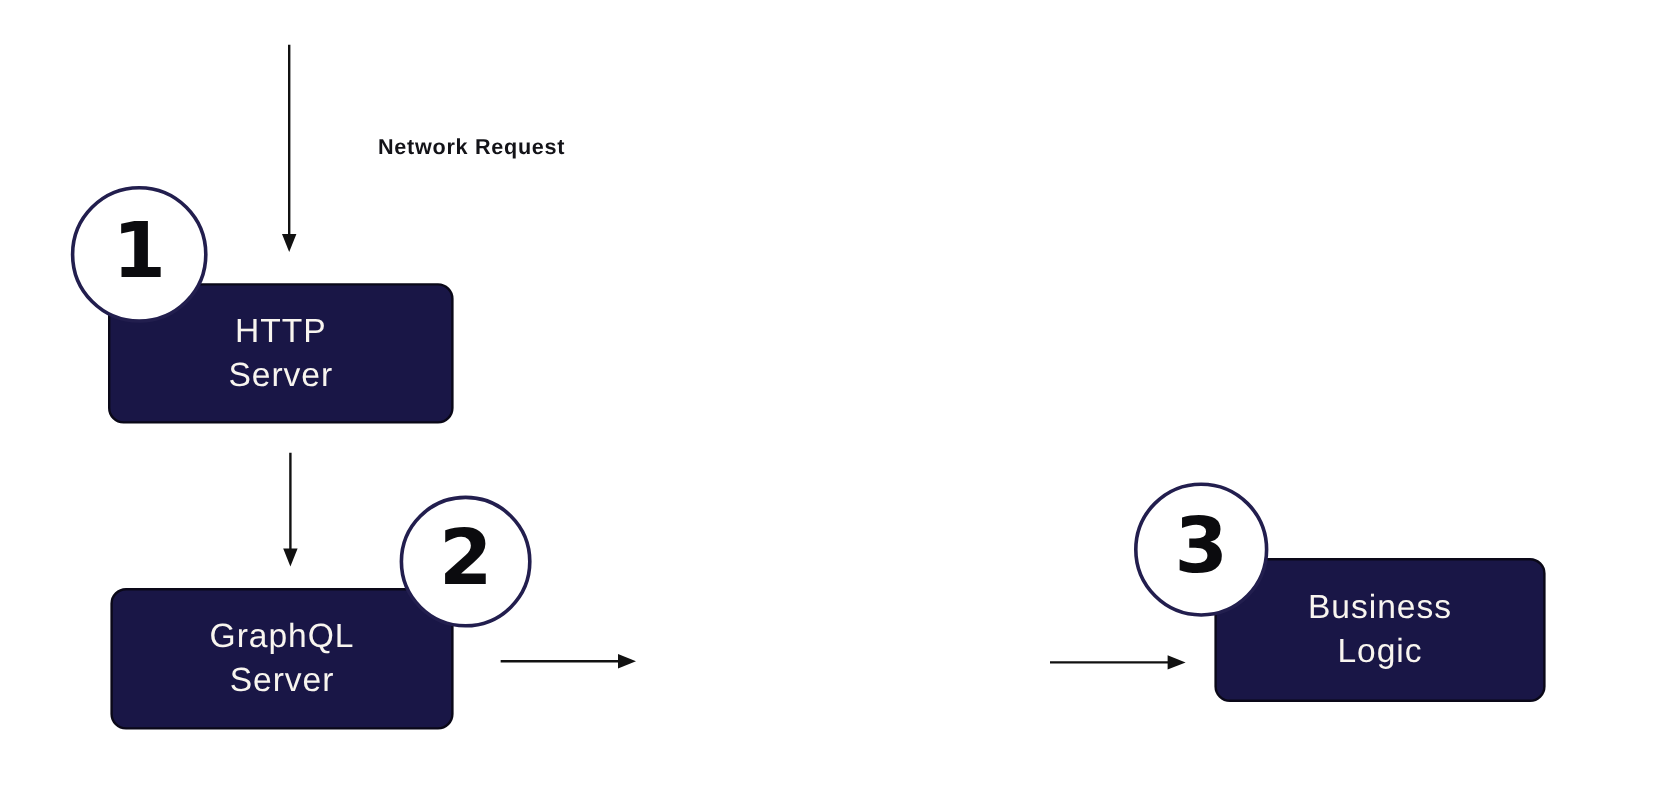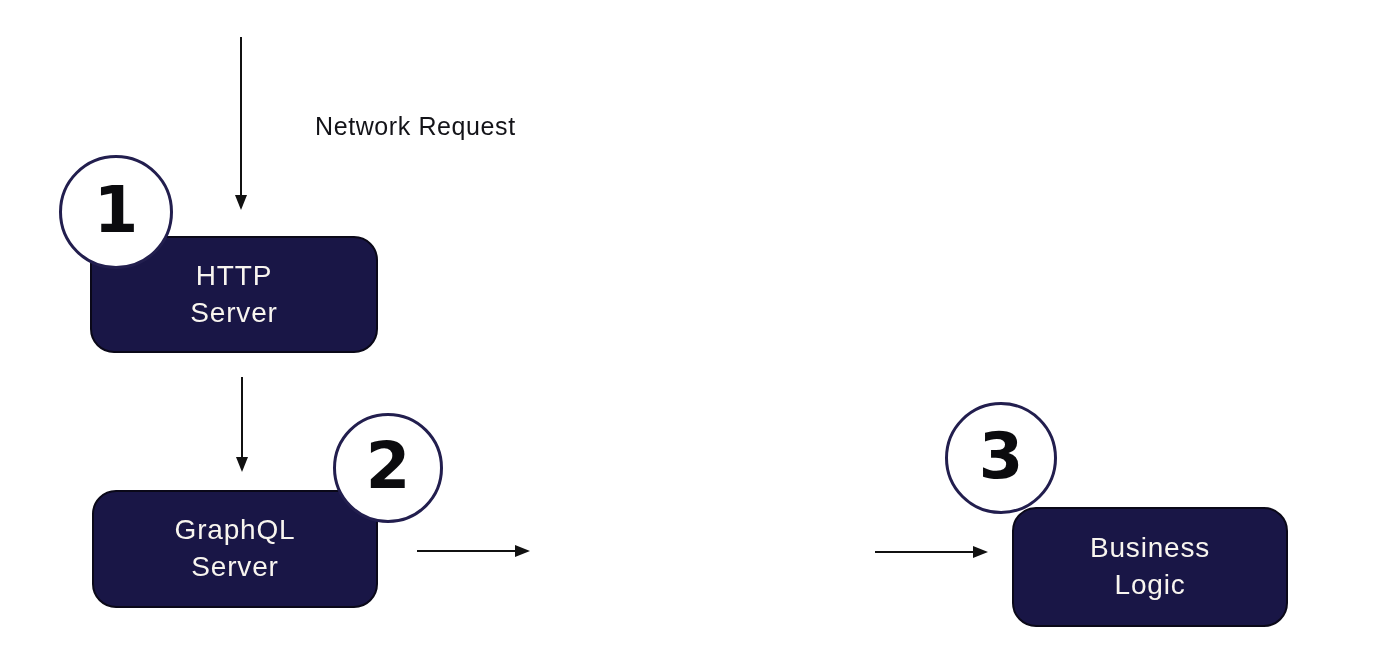--- a/index.html
+++ b/index.html
@@ -12,21 +12,21 @@
     width: 1384px;
     height: 672px;
     background: var(--page-bg, #ffffff);
     font-family: "Liberation Sans", sans-serif;
     overflow: hidden;
   }
   .node {
     position: absolute;
     background: var(--node-fill, #191646);
     border: 2px solid var(--node-border, #0a0818);
-    border-radius: 24px;
+    border-radius: 13px;
     display: flex;
     align-items: center;
     justify-content: center;
     box-sizing: border-box;
     z-index: 1;
   }
   .node-label {
     color: var(--node-text, #f8f5ef);
     font-size: 28px;
     font-weight: 400;
@@ -50,22 +50,22 @@
     font-family: "DejaVu Sans", sans-serif;
     font-weight: bold;
     font-size: 64px;
     color: var(--number-color, #0b0b0e);
     line-height: 1;
     transform: translateY(-2px);
   }
   .flow-label {
     position: absolute;
     color: var(--label-color, #131318);
-    font-size: 25px;
-    font-weight: 400;
+    font-size: 18px;
+    font-weight: 700;
     letter-spacing: 0.6px;
     white-space: nowrap;
     z-index: 1;
   }
   .arrow {
     position: absolute;
     z-index: 0;
   }
   .arrow line { stroke: var(--arrow-color, #111111); stroke-width: 2; }
   .arrow polygon { fill: var(--arrow-color, #111111); }
@@ -109,21 +109,21 @@
     <line x1="0" y1="8" x2="100" y2="8"></line>
     <polygon points="113,8 98,2 98,14"></polygon>
   </svg>
 
 
   <svg class="arrow" style="left:875px; top:544px;" width="115" height="16" viewBox="0 0 115 16">
     <line x1="0" y1="8" x2="100" y2="8"></line>
     <polygon points="113,8 98,2 98,14"></polygon>
   </svg>
 
-  <div class="node" style="left:1012px; top:507px; width:276px; height:120px;">
+  <div class="node" style="left:1012px; top:465px; width:276px; height:120px;">
     <div class="node-label">Business
 Logic</div>
   </div>
 
   <div class="step-circle" style="left:945px; top:402px; width:112px; height:112px;">
     <div class="step-number">3</div>
   </div>
 
 </div>
 

